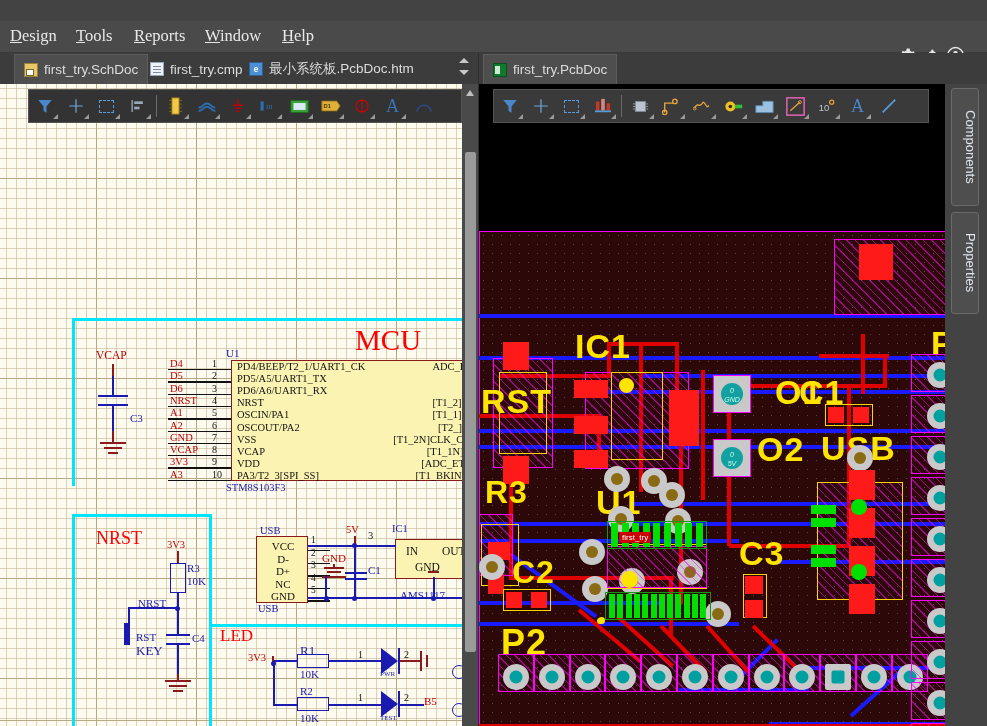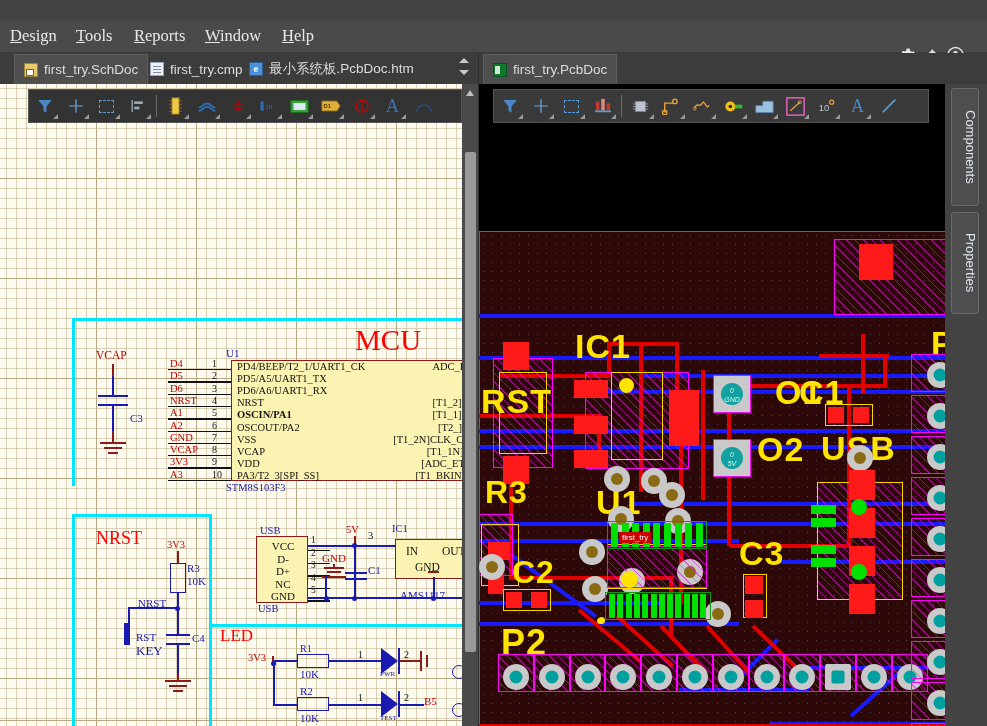--- a/index.html
+++ b/index.html
@@ -304,21 +304,21 @@
         <div class="lbl red" style="left: 170px; top: 384.7px; font-size: 10.5px;">A3</div>
         <div class="lbl blk-t" style="left: 212px; top: 384.7px; font-size: 10px;">10</div>
         <div class="sc" style="left: 168px; top: 395.7px; width: 63px; height: 1.4px; background: rgb(17, 17, 17);"></div>
       </div>
 
     <div id="mcuNames">
         <div class="lbl blk-t" style="left: 237px; top: 277px; font-size: 10.5px;">PD4/BEEP/T2_1/UART1_CK</div>
         <div class="lbl blk-t" style="left: 237px; top: 289.1px; font-size: 10.5px;">PD5/A5/UART1_TX</div>
         <div class="lbl blk-t" style="left: 237px; top: 301.2px; font-size: 10.5px;">PD6/A6/UART1_RX</div>
         <div class="lbl blk-t" style="left: 237px; top: 313.3px; font-size: 10.5px;">NRST</div>
-        <div class="lbl blk-t" style="left: 237px; top: 325.4px; font-size: 10.5px; font-weight: bold;">OSCIN/PA1</div>
+        <div class="lbl blk-t" style="left: 237px; top: 325.4px; font-size: 10.5px;">OSCIN/PA1</div>
         <div class="lbl blk-t" style="left: 237px; top: 337.5px; font-size: 10.5px;">OSCOUT/PA2</div>
         <div class="lbl blk-t" style="left: 237px; top: 349.6px; font-size: 10.5px;">VSS</div>
         <div class="lbl blk-t" style="left: 237px; top: 361.7px; font-size: 10.5px;">VCAP</div>
         <div class="lbl blk-t" style="left: 237px; top: 373.8px; font-size: 10.5px;">VDD</div>
         <div class="lbl blk-t" style="left: 237px; top: 385.9px; font-size: 10.5px;">PA3/T2_3[SPI_SS]</div>
       </div>
     <div id="mcuRNames">
         <div class="lbl blk-t" style="left: 432.4px; top: 277px; font-size: 10.5px; width: 467px; text-align: left; padding-left: 0px;">ADC_ET</div>
         <div class="lbl blk-t" style="left: 432.4px; top: 313.3px; font-size: 10.5px; width: 467px; text-align: left; padding-left: 0px;">[T1_2]</div>
         <div class="lbl blk-t" style="left: 432.4px; top: 325.4px; font-size: 10.5px; width: 467px; text-align: left; padding-left: 0px;">[T1_1]</div>
@@ -425,21 +425,21 @@
     <div class="blk2" style="left:212px;top:540px;width:253px;height:3px"></div>
     <div class="blk2" style="left:462px;top:540px;width:3px;height:115px"></div>
     <div class="lbl big-red" style="left:220px;top:542px;font-size:17px">LED</div>
 
     <div class="lbl red" style="left:248px;top:568px;font-size:10.5px">3V3</div>
     <div class="wred" style="left:272px;top:572px;width:2px;height:10px"></div>
     <div class="wire" style="left:273px;top:578px;width:2px;height:44px"></div>
     <div class="junction" style="left:271px;top:577px"></div>
 
     <div class="sc" style="left:297px;top:570px;width:32px;height:14px;border:1.6px solid #1a1ab0"></div>
-    <div class="lbl blue" style="left:300px;top:559px;font-size:10px">R1</div>
+    <div class="lbl blue" style="left:300px;top:559px;font-size:13px">R1</div>
     <div class="lbl blue" style="left:300px;top:584px;font-size:11px">10K</div>
     <div class="wire" style="left:274px;top:576px;width:23px;height:2px"></div>
     <div class="wire" style="left:329px;top:576px;width:52px;height:2px"></div>
     <div class="lbl blk-t" style="left:358px;top:565px;font-size:10px">1</div>
     <div class="sc" style="left:381px;top:564px;width:0;height:0;border-left:17px solid #1a1ab0;border-top:13px solid transparent;border-bottom:13px solid transparent"></div>
     <div class="wire" style="left:398px;top:564px;width:2px;height:26px"></div>
     <div class="lbl blk-t" style="left:404px;top:565px;font-size:10px">2</div>
     <div class="lbl blue" style="left:380px;top:586px;font-size:7px">PWR</div>
     <div class="wred" style="left:420px;top:567px;width:2px;height:20px"></div>
     <div class="wred" style="left:426px;top:571px;width:2px;height:12px"></div>

